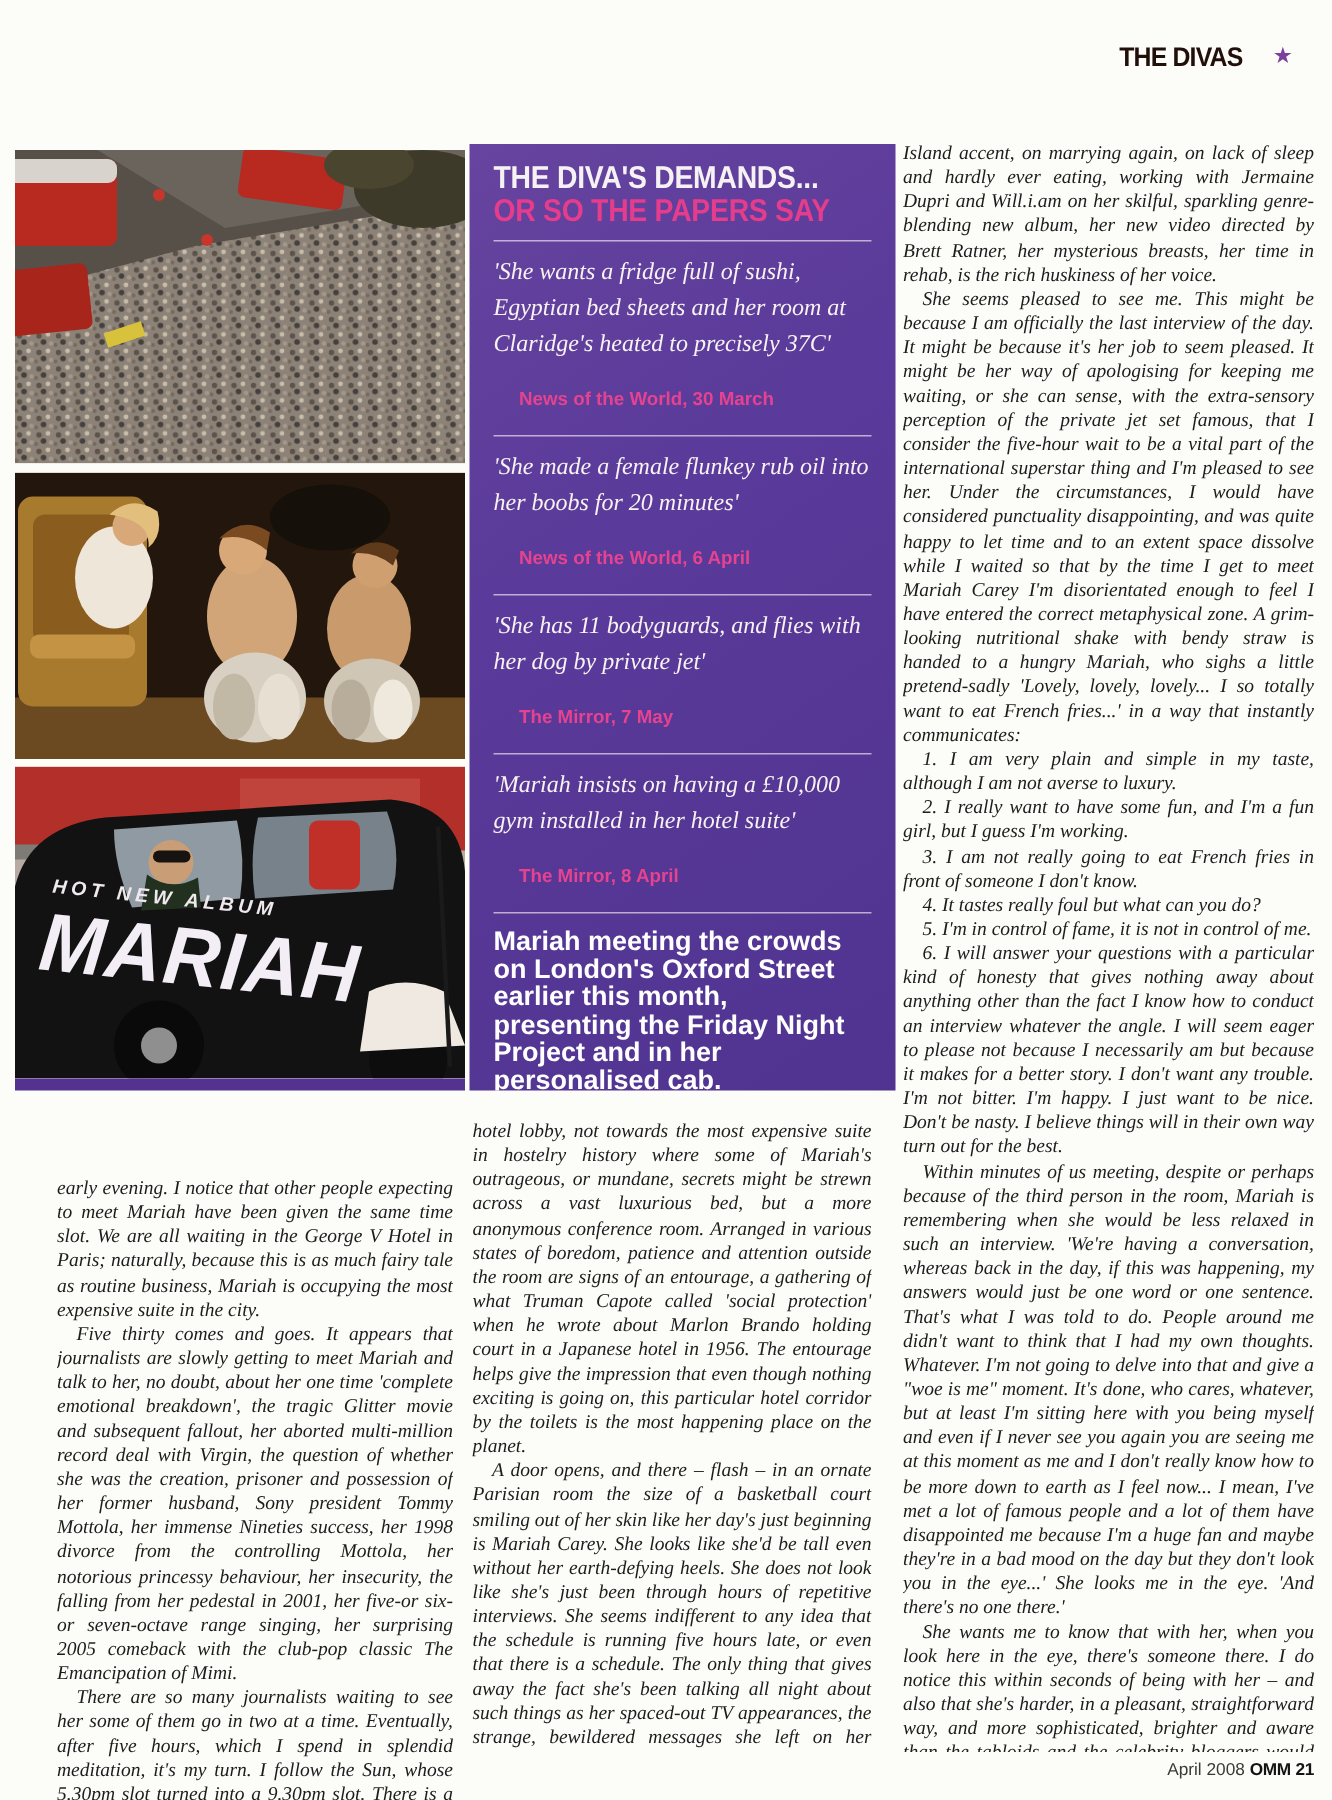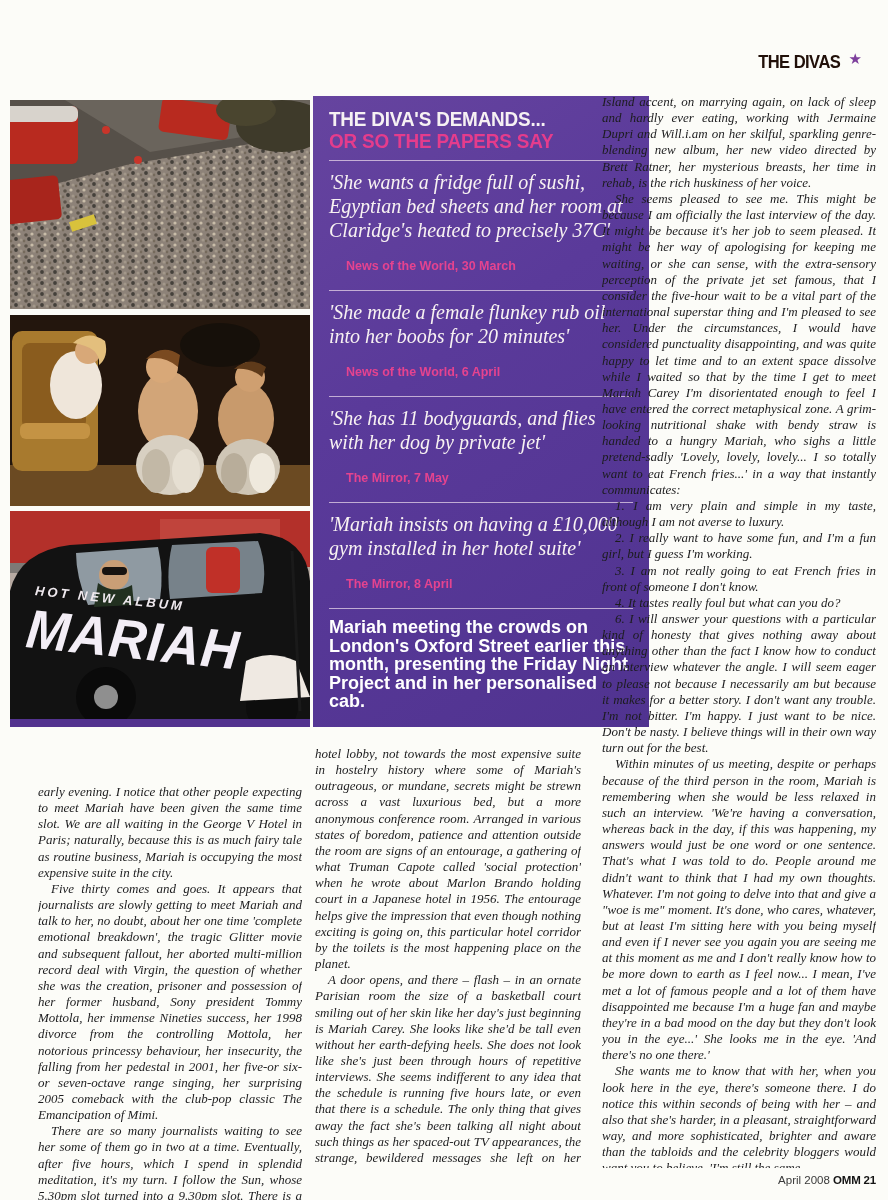--- a/index.html
+++ b/index.html
@@ -8,22 +8,22 @@
     position:relative;
     width:888px;height:1200px;
     margin:0 auto;
     background:#fcfcf8;
     overflow:hidden;
     font-family:"Liberation Serif", serif;
     color:#1c1c1e;
   }
   
   .hdr{
-    position:absolute; top:52px; right:26px;
-    display:flex; align-items:flex-start; gap:8px;
+    position:absolute; top:28px; right:26px;
+    display:flex; align-items:center; gap:20px;
   }
   .hdr-title{
     font-family:"Liberation Sans",sans-serif;
     font-weight:bold; font-size:18px; letter-spacing:-0.6px;
     color:#211009;
     transform:scaleX(0.92); transform-origin:right;
   }
   .hdr-star{ color:#7d3f9c; font-size:15px; line-height:1;}
   
   .photo{ position:absolute; left:10px; width:300px; overflow:hidden; }
@@ -39,36 +39,36 @@
     transform:rotate(6deg); transform-origin:left top; white-space:nowrap;
   }
   .cab-ad-name{
     position:absolute; left:20px; top:86px;
     font-family:"Liberation Sans",sans-serif; font-weight:bold; font-style:italic;
     font-size:52px; letter-spacing:1px; color:#f3eef6;
     transform:rotate(6deg) scaleY(1.05); transform-origin:left top; white-space:nowrap;
   }
   
   .dbox{
-    position:absolute; left:313px; top:96px; width:336px; height:631px;
+    position:absolute; left:313px; top:96px; width:284px; height:631px;
     background:linear-gradient(145deg,#66449f 0%, #5a3a9a 40%, #503390 100%);
     box-sizing:border-box; padding:12px 16px 10px 16px;
     overflow:hidden;
   }
   .dbox-t1,.dbox-t2{
     font-family:"Liberation Sans",sans-serif; font-weight:bold;
     font-size:21px; line-height:21.5px; letter-spacing:-0.2px;
     transform:scaleX(0.9); transform-origin:left; white-space:nowrap;
   }
   .dbox-t1{ color:#f6f1f3; }
   .dbox-t2{ color:#e53c8c; }
   .rule{ border:none; border-top:1px solid rgba(250,235,245,0.65); margin:9px 0 9px 0; }
   .quote{
     font-family:"Liberation Serif",serif; font-style:italic;
-    font-size:20px; line-height:24px; color:#f8f2f2; margin:0 0 5px 0;
+    font-size:16px; line-height:24px; color:#f8f2f2; margin:0 0 5px 0;
   }
   .src{
     font-family:"Liberation Sans",sans-serif; font-weight:bold;
     font-size:12.5px; color:#e5438f; margin:17px;
   }
   .dbox-caption{
     font-family:"Liberation Sans",sans-serif; font-weight:bold;
     font-size:18px; line-height:18.5px; color:#ffffff; margin:0;
   }
   
@@ -198,20 +198,21 @@
     <p class="dbox-caption">Mariah meeting the crowds on London's Oxford Street earlier this month, presenting the Friday Night Project and in her personalised cab.</p>
   </div>
 
   <div class="col col-right">
     <p class="p">Island accent, on marrying again, on lack of sleep and hardly ever eating, working with Jermaine Dupri and Will.i.am on her skilful, sparkling genre-blending new album, her new video directed by Brett Ratner, her mysterious breasts, her time in rehab, is the rich huskiness of her voice.</p>
     <p class="p ind">She seems pleased to see me. This might be because I am officially the last interview of the day. It might be because it's her job to seem pleased. It might be her way of apologising for keeping me waiting, or she can sense, with the extra-sensory perception of the private jet set famous, that I consider the five-hour wait to be a vital part of the international superstar thing and I'm pleased to see her. Under the circumstances, I would have considered punctuality disappointing, and was quite happy to let time and to an extent space dissolve while I waited so that by the time I get to meet Mariah Carey I'm disorientated enough to feel I have entered the correct metaphysical zone. A grim-looking nutritional shake with bendy straw is handed to a hungry Mariah, who sighs a little pretend-sadly 'Lovely, lovely, lovely... I so totally want to eat French fries...' in a way that instantly communicates:</p>
     <p class="p ind">1. I am very plain and simple in my taste, although I am not averse to luxury.</p>
     <p class="p ind">2. I really want to have some fun, and I'm a fun girl, but I guess I'm working.</p>
     <p class="p ind">3. I am not really going to eat French fries in front of someone I don't know.</p>
     <p class="p ind">4. It tastes really foul but what can you do?</p>
+    <p class="p ind">5. I'm in control of fame, it is not in control of me.</p>
     <p class="p ind">6. I will answer your questions with a particular kind of honesty that gives nothing away about anything other than the fact I know how to conduct an interview whatever the angle. I will seem eager to please not because I necessarily am but because it makes for a better story. I don't want any trouble. I'm not bitter. I'm happy. I just want to be nice. Don't be nasty. I believe things will in their own way turn out for the best.</p>
     <p class="p ind">Within minutes of us meeting, despite or perhaps because of the third person in the room, Mariah is remembering when she would be less relaxed in such an interview. 'We're having a conversation, whereas back in the day, if this was happening, my answers would just be one word or one sentence. That's what I was told to do. People around me didn't want to think that I had my own thoughts. Whatever. I'm not going to delve into that and give a "woe is me" moment. It's done, who cares, whatever, but at least I'm sitting here with you being myself and even if I never see you again you are seeing me at this moment as me and I don't really know how to be more down to earth as I feel now... I mean, I've met a lot of famous people and a lot of them have disappointed me because I'm a huge fan and maybe they're in a bad mood on the day but they don't look you in the eye...' She looks me in the eye. 'And there's no one there.'</p>
     <p class="p ind"><span>She wants me to know that with her, when you look here in the eye, there's someone there. I do notice this within seconds of being with her – and also that she's harder, in a pleasant, straightforward way, and more sophisticated, brighter and aware than the tabloids and the celebrity bloggers would want you to believe. 'I'm still the same</span> </p>
   </div>
 
   <div class="col col-bl">
     <p class="p">early evening. I notice that other people expecting to meet Mariah have been given the same time slot. We are all waiting in the George V Hotel in Paris; naturally, because this is as much fairy tale as routine business, Mariah is occupying the most expensive suite in the city.</p>
     <p class="p ind">Five thirty comes and goes. It appears that journalists are slowly getting to meet Mariah and talk to her, no doubt, about her one time 'complete emotional breakdown', the tragic Glitter movie and subsequent fallout, her aborted multi-million record deal with Virgin, the question of whether she was the creation, prisoner and possession of her former husband, Sony president Tommy Mottola, her immense Nineties success, her 1998 divorce from the controlling Mottola, her notorious princessy behaviour, her insecurity, the falling from her pedestal in 2001, her five-or six-or seven-octave range singing, her surprising 2005 comeback with the club-pop classic The Emancipation of Mimi.</p>
     <p class="p ind">There are so many journalists waiting to see her some of them go in two at a time. Eventually, after five hours, which I spend in splendid meditation, it's my turn. I follow the Sun, whose 5.30pm slot turned into a 9.30pm slot. There is a sudden sense of urgency as I am ushered through the grand</p>
   </div>

